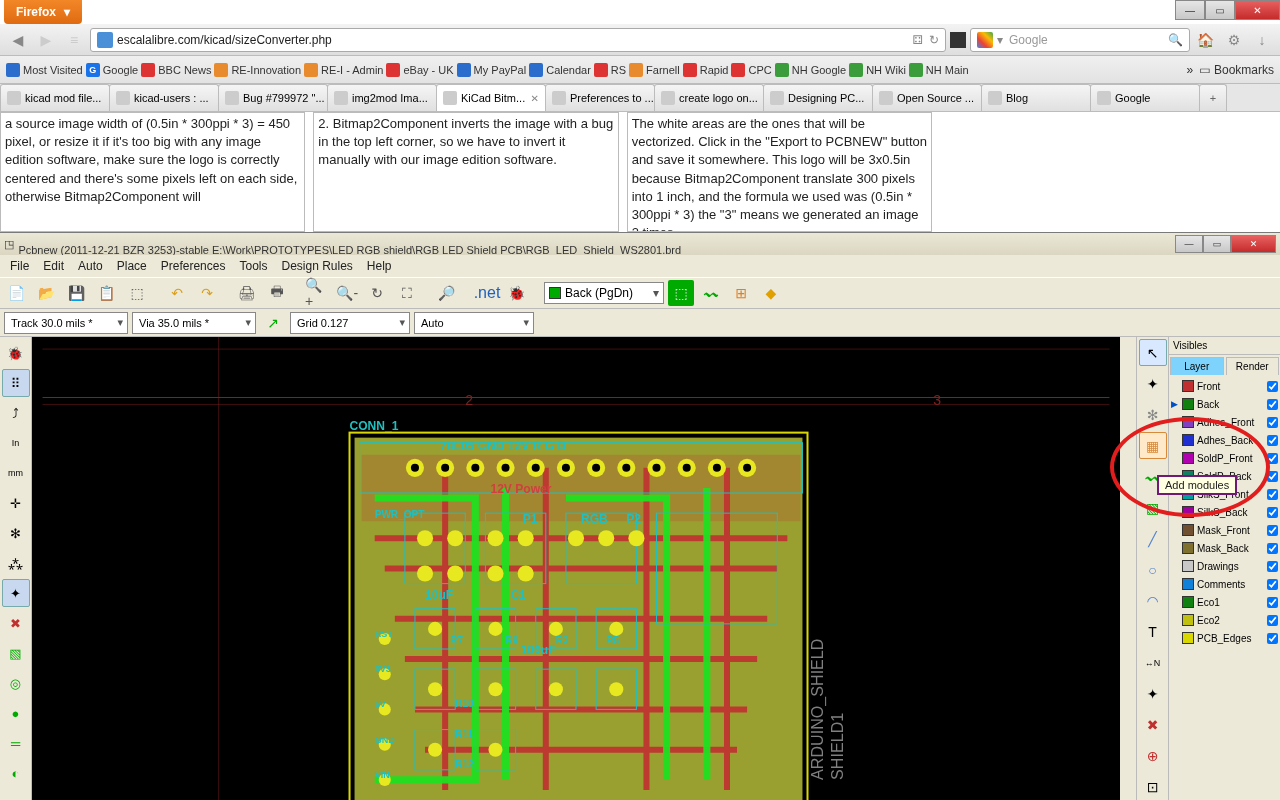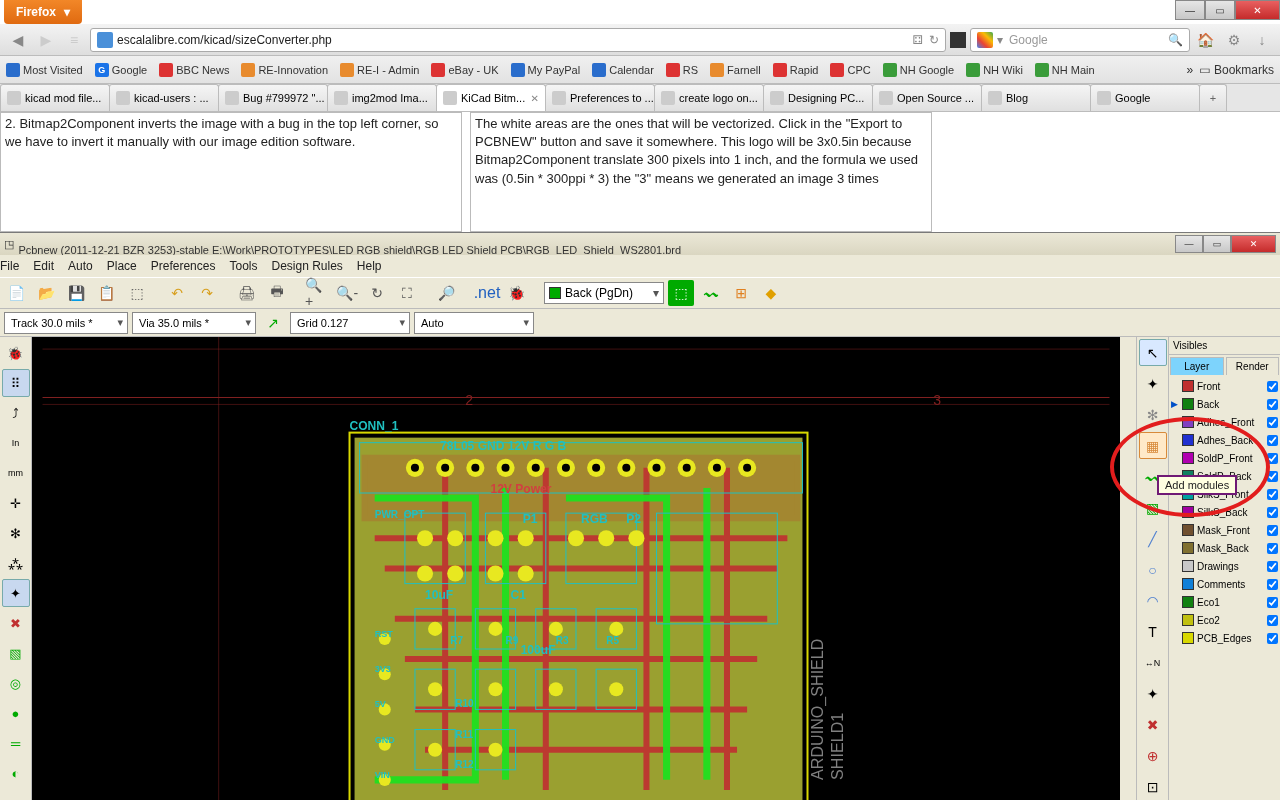--- a/index.html
+++ b/index.html
@@ -12,21 +12,21 @@
 .win-btn { width: 30px; height: 20px; background: linear-gradient(#e6e6e6,#c8c8c8); border: 1px solid #888; display: flex; align-items: center; justify-content: center; font-size: 10px; color: #333; }
 .win-btn.close { background: linear-gradient(#e86060,#c52b2b); color: #fff; width: 45px; }
 
 .nav-bar { position: absolute; top: 24px; left: 0; right: 0; height: 32px; background: linear-gradient(#f3f3f3,#dedede); display: flex; align-items: center; padding: 0 6px; gap: 4px; border-bottom: 1px solid #bcbcbc; }
 .nav-btn { width: 24px; height: 24px; display: flex; align-items: center; justify-content: center; color: #888; font-size: 14px; }
 .url-bar { flex: 1; height: 24px; background: #fff; border: 1px solid #aaa; border-radius: 3px; display: flex; align-items: center; padding: 0 6px; gap: 4px; color: #222; }
 .url-icon { width: 16px; height: 16px; background: #4a90d9; border-radius: 2px; }
 .search-bar { width: 220px; height: 24px; background: #fff; border: 1px solid #aaa; border-radius: 3px; display: flex; align-items: center; padding: 0 6px; color: #888; }
 .g-icon { width: 16px; height: 16px; background: linear-gradient(45deg,#4285F4,#EA4335,#FBBC05,#34A853); margin-right: 4px; border-radius: 2px;}
 
-.bookmarks-bar { position: absolute; top: 56px; left: 0; right: 0; height: 28px; background: linear-gradient(#f0f0f0,#e2e2e2); display: flex; align-items: center; padding: 4px 6px; gap: 12px; border-bottom: 1px solid #bcbcbc; overflow: hidden; }
+.bookmarks-bar { position: absolute; top: 56px; left: 0; right: 0; height: 28px; background: linear-gradient(#f0f0f0,#e2e2e2); display: flex; align-items: center; padding: 4px 6px; gap: 3px; border-bottom: 1px solid #bcbcbc; overflow: hidden; }
 .bm { display: flex; align-items: center; gap: 3px; color: #333; white-space: nowrap; font-size: 11px; }
 .bm .ico { width: 14px; height: 14px; background: #4a90d9; border-radius: 2px; }
 .bm .ico.g { background:#1a73e8; color:#fff; font-size:9px; display:flex; align-items:center; justify-content:center; font-weight:bold;}
 .bm .ico.r { background:#d33; }
 .bm .ico.o { background:#e88b2e; }
 .bm .ico.gr { background:#3a9c3a; }
 .bm .ico.bl { background:#2a6dcc; }
 .bookmarks-right { margin-left: auto; display: flex; align-items: center; gap: 6px; color: #333; }
 
 .tabs-bar { position: absolute; top: 84px; left: 0; right: 0; height: 28px; background: #e6e6e6; display: flex; align-items: stretch; border-bottom: 1px solid #bcbcbc; }
@@ -40,21 +40,21 @@
 .panel { border: 1px solid #bbb; flex: 1; font-size: 13px; color: #222; padding: 2px 4px; overflow: hidden; line-height: 1.4; }
 
 
 .pcbnew { position: absolute; top: 232px; left: 0; right: 0; bottom: 0; background: #ece9d8; display: flex; flex-direction: column; border-top: 1px solid #7a7a7a;}
 .pcbnew-title { height: 22px; background: linear-gradient(#ebe8d7,#dad6c1); display: flex; align-items: center; padding: 0 4px; font-size: 11px; color: #333; }
 .pcbnew-title-text { flex: 1; overflow: hidden; white-space: nowrap; margin-top: 12px; }
 .pcbnew-winbtns { display: flex; gap: 0; }
 .pwb { width: 28px; height: 18px; background: linear-gradient(#e6e6e6,#c8c8c8); border: 1px solid #888; display: flex; align-items: center; justify-content: center; font-size: 9px; color: #333; }
 .pwb.close { background: linear-gradient(#e86060,#c52b2b); color: #fff; width: 45px;}
 
-.menu-bar { height: 22px; background: #ece9d8; display: flex; align-items: center; padding: 0 0; gap: 14px; font-size: 12px; color: #222;}
+.menu-bar { height: 22px; background: #ece9d8; display: flex; align-items: center; padding: 0 10px; gap: 14px; font-size: 12px; color: #222;}
 .toolbar1 { height: 32px; background: #ece9d8; border-top: 1px solid #fff; border-bottom: 1px solid #bbb; display: flex; align-items: center; padding: 0 4px; gap: 4px; }
 .tbtn { width: 26px; height: 26px; display: flex; align-items: center; justify-content: center; border: 1px solid transparent; border-radius: 2px; font-size: 14px; color: #555;}
 .layer-sel { height: 22px; border: 1px solid #888; background: #fff; display: flex; align-items: center; padding: 0 4px; gap: 4px; width: 120px;}
 .layer-sw { width: 12px; height: 12px; background: #0a0; border: 1px solid #333;}
 .layer-sel::after { content:"▾"; margin-left:auto; color:#555;}
 .sep { width: 6px; }
 
 .toolbar2 { height: 28px; background: #ece9d8; border-bottom: 1px solid #bbb; display: flex; align-items: center; padding: 0 4px; gap: 4px; font-size: 11px; }
 .combo { height: 22px; border: 1px solid #888; background: #fff; padding: 0 18px 0 6px; display: flex; align-items: center; position: relative; }
 .combo::after { content:"▾"; position:absolute; right:4px; color:#555;}
@@ -228,20 +228,21 @@
       <span>Blog</span>
     </div>
     <div class="tab">
       <span class="tico"></span>
       <span>Google</span>
     </div>
     <div class="tab new">+</div>
   </div>
 
 <div class="content">
+  <div class="panel">a source image width of (0.5in * 300ppi * 3) = 450 pixel, or resize it if it's too big with any image edition software, make sure the logo is correctly centered and there's some pixels left on each side, otherwise Bitmap2Component will</div>
   <div class="panel">2. Bitmap2Component inverts the image with a bug in the top left corner, so we have to invert it manually with our image edition software.</div>
   <div class="panel">The white areas are the ones that will be vectorized. Click in the "Export to PCBNEW" button and save it somewhere. This logo will be 3x0.5in because Bitmap2Component translate 300 pixels into 1 inch, and the formula we used was (0.5in * 300ppi * 3) the "3" means we generated an image 3 times</div>
   <div style="width:340px"></div>
 </div>
 
 <div class="pcbnew">
   <div class="pcbnew-title">
     <span style="margin-right:4px">◳</span>
     <span class="pcbnew-title-text">Pcbnew (2011-12-21 BZR 3253)-stable E:\Work\PROTOTYPES\LED RGB shield\RGB LED Shield PCB\RGB_LED_Shield_WS2801.brd</span>
     <div class="pcbnew-winbtns">

